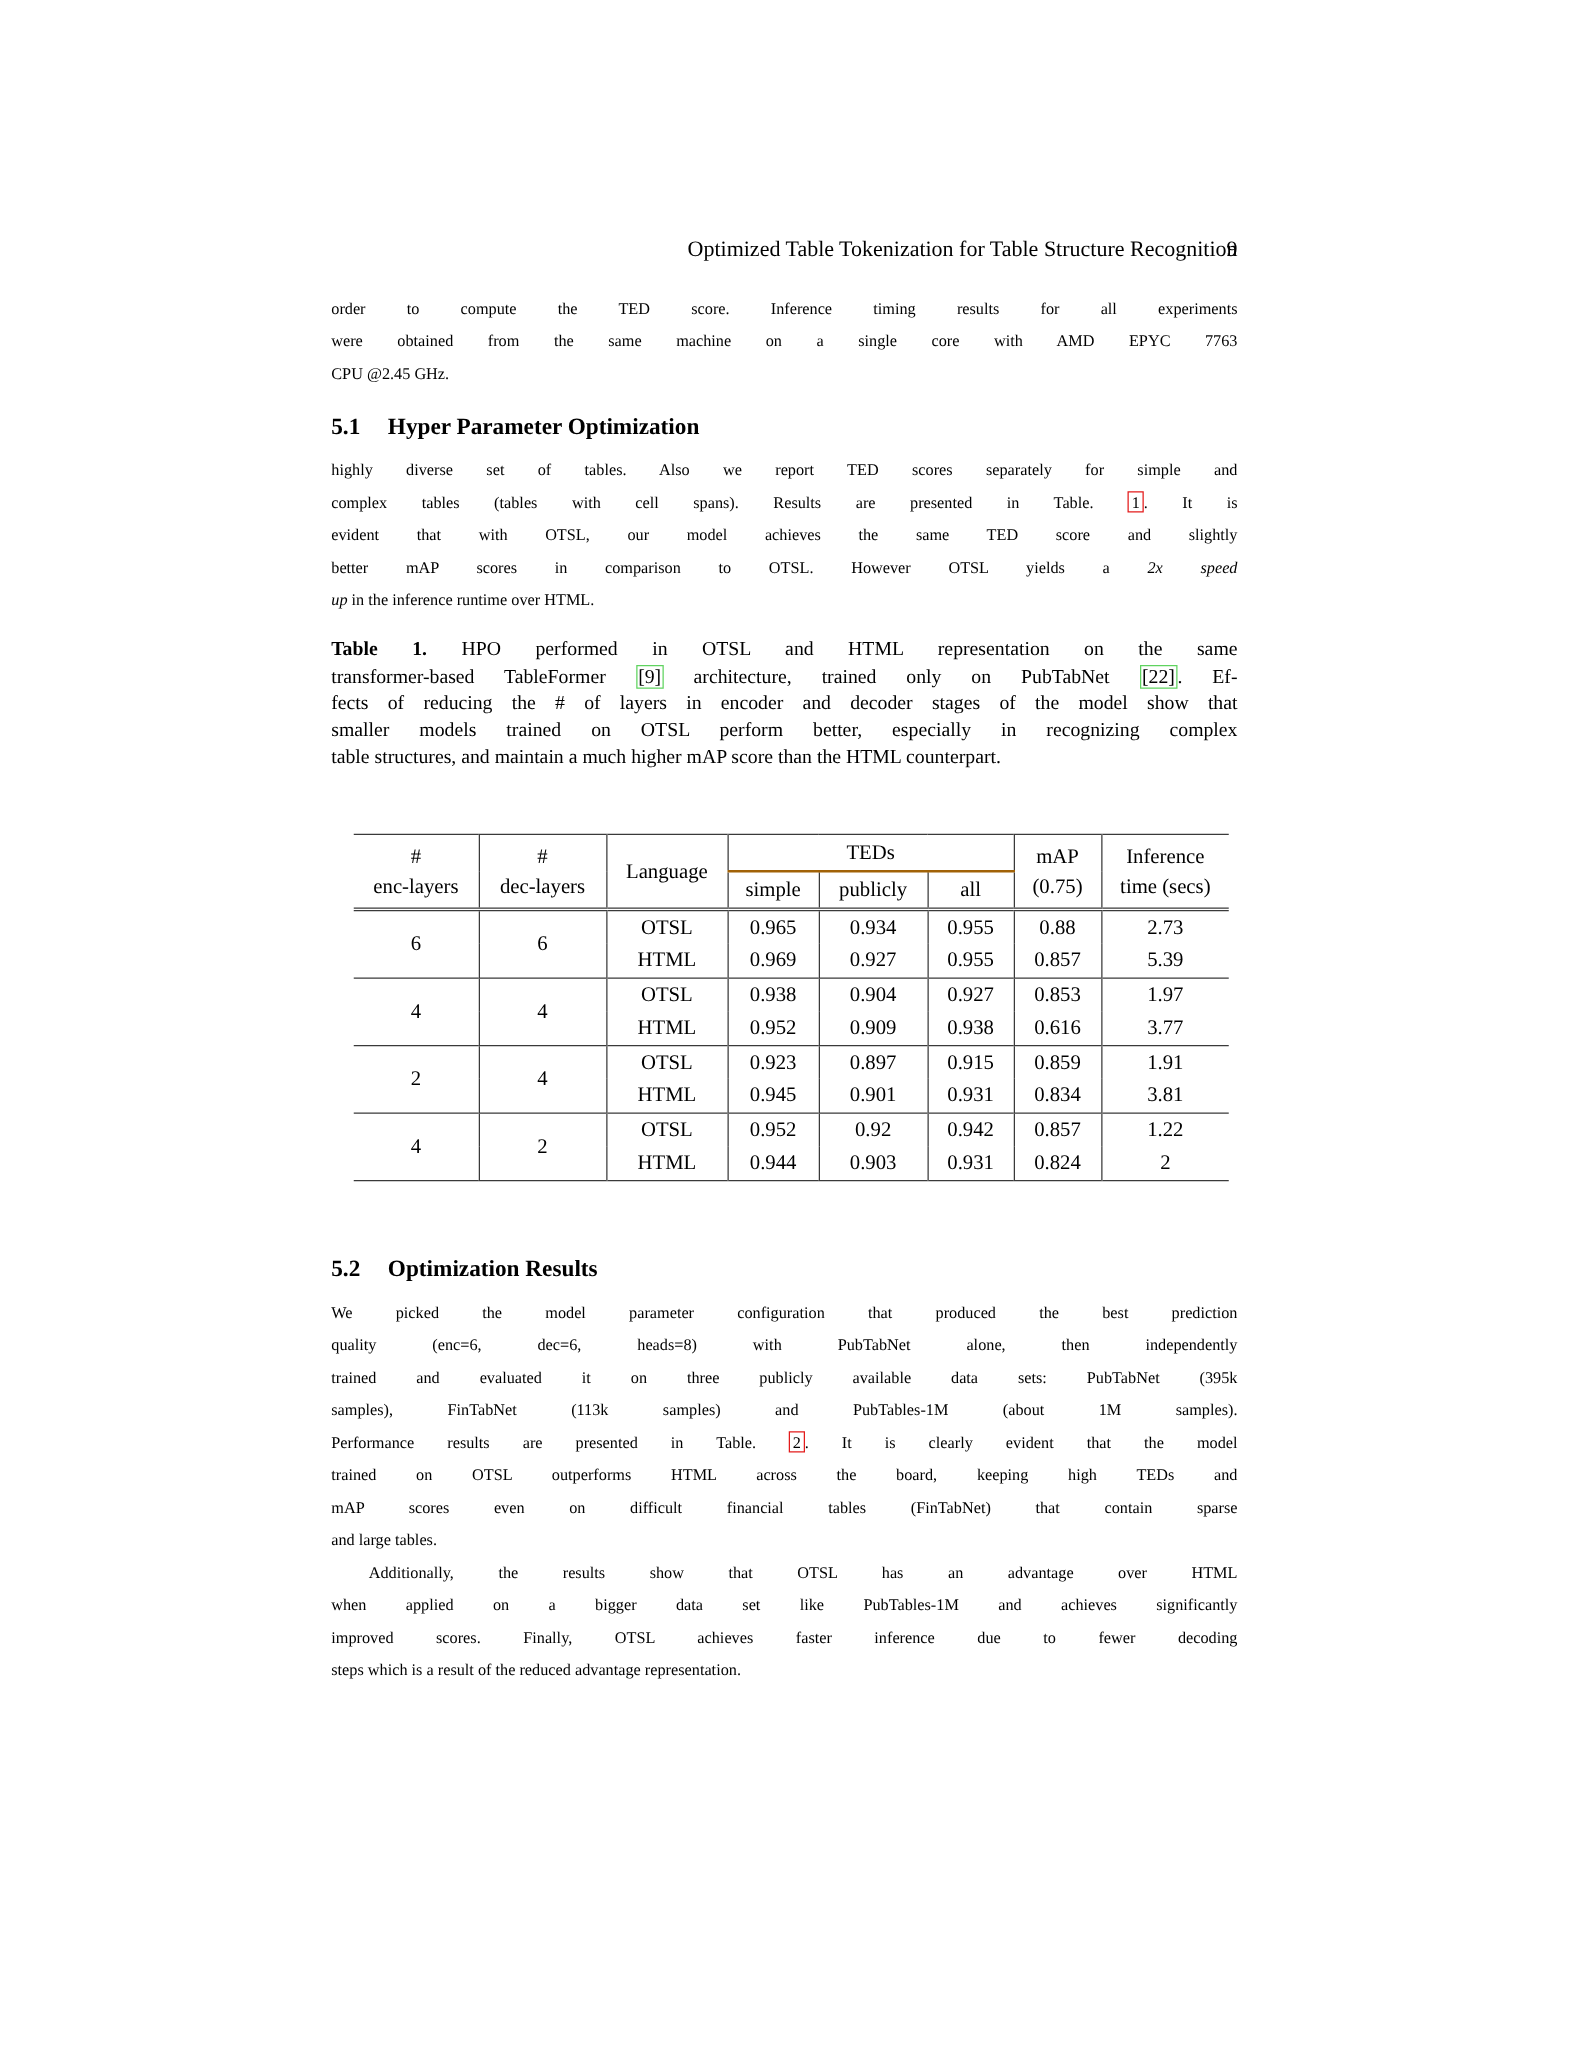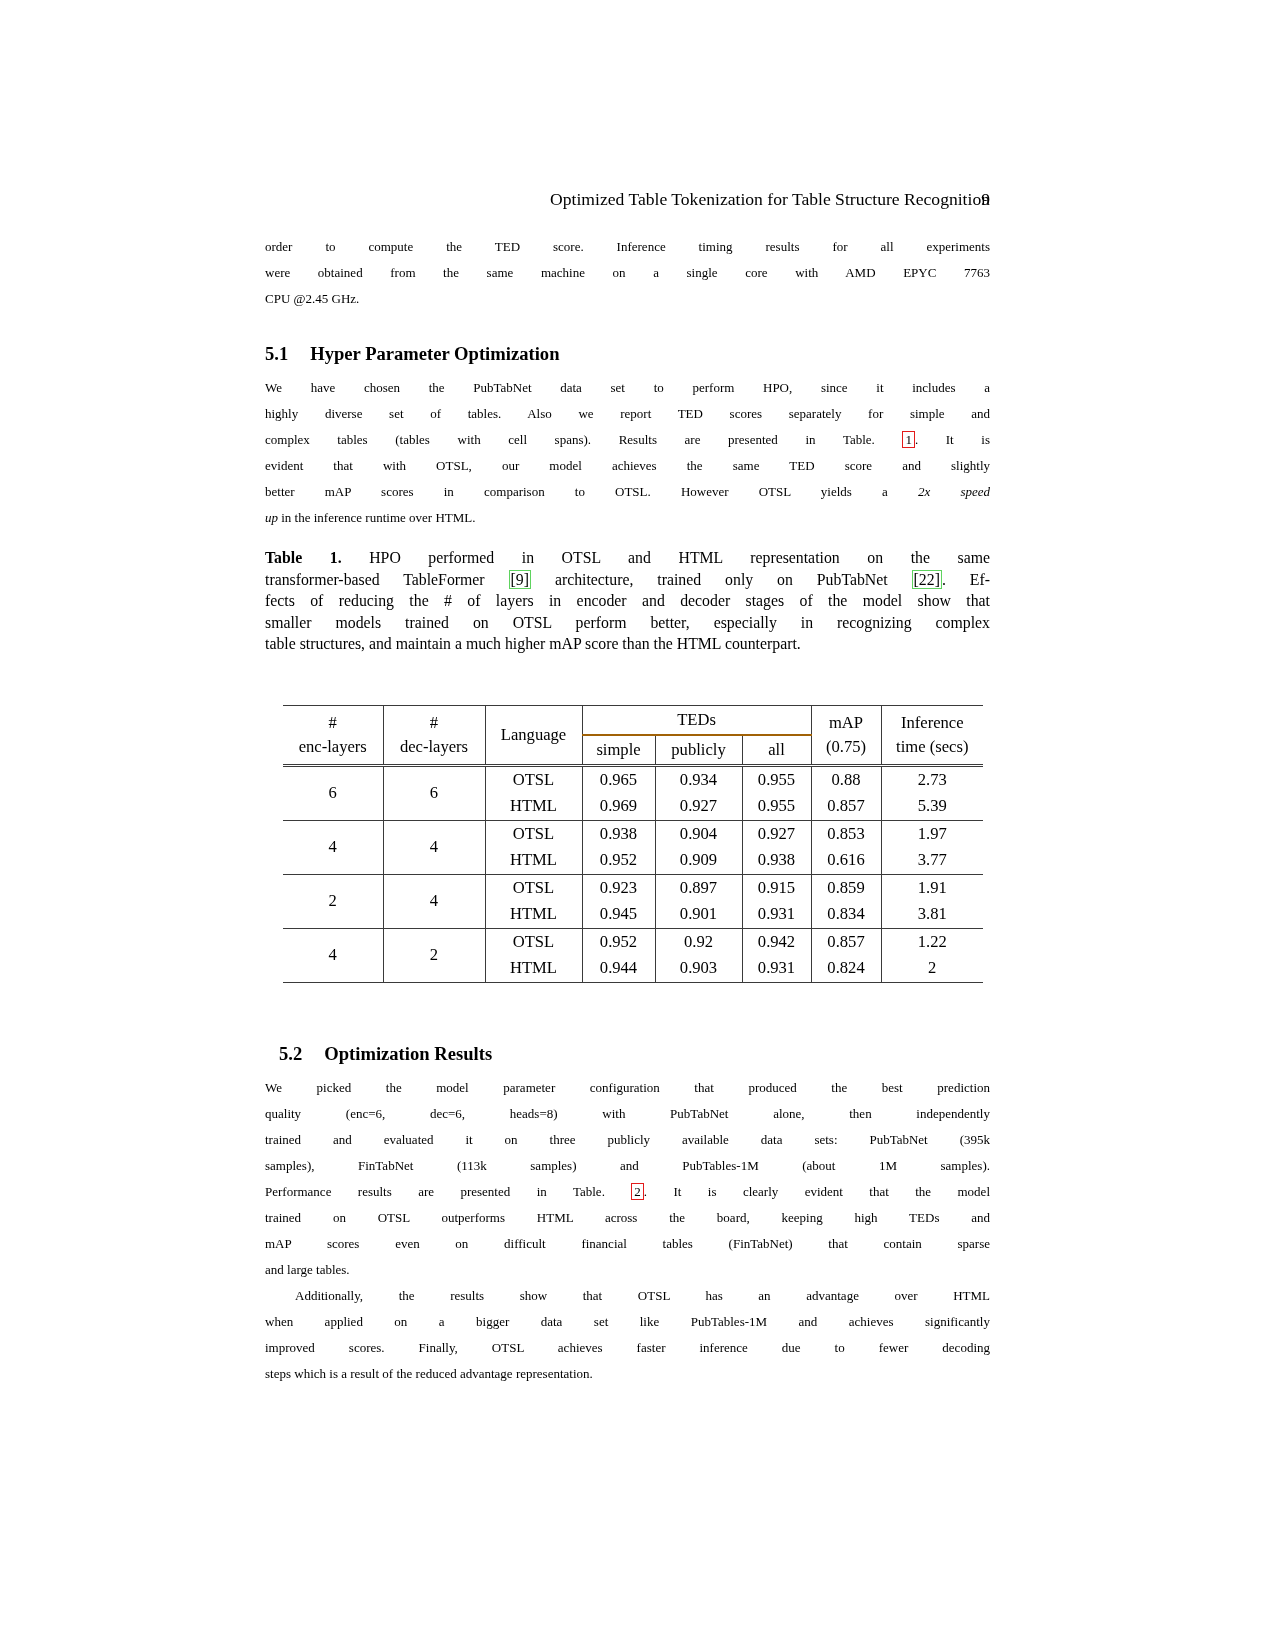--- a/index.html
+++ b/index.html
@@ -17,22 +17,22 @@
   .pline{text-align:justify;text-align-last:justify;}
   .pline.lastline{text-align:none;text-align-last:left;}
   .pline.indent{text-indent:30px;}
   .it{font-style:italic;}
   .bf{font-weight:bold;}
 
   .refbox{border:1px solid #e31b1b;padding:0 2px;}
   .citebox{border:1px solid #5fd35f;padding:0 1px;}
 
   .intro{margin-top:22px;}
-  .sec-heading{margin-top:29px;font-size:18.6px;font-weight:bold;display:flex;gap:22px;line-height:26px;}
-  .sec-heading.h52{margin-top:58px;margin-left:14px;}
+  .sec-heading{margin-top:17px;font-size:18.6px;font-weight:bold;display:flex;gap:22px;line-height:26px;}
+  .sec-heading.h52{margin-top:58px;}
   .body51{margin-top:8px;}
   .body52{margin-top:8px;}
 
   .caption{margin-top:16px;font-size:15.8px;line-height:21.6px;}
 
   
   .paper-table{border-collapse:collapse;table-layout:fixed;width:700px;margin-left:18px;margin-top:50px;
                font-size:16.6px;border-top:1.5px solid #3a3a3a;border-bottom:1.5px solid #3a3a3a;}
   .paper-table th,.paper-table td{text-align:center;vertical-align:middle;font-weight:normal;padding:0;}
   .paper-table thead th{height:28px;line-height:26px;}
@@ -58,21 +58,20 @@
       <div class="pline"><span>were obtained from the same machine on a single core with AMD EPYC 7763</span></div>
       <div class="pline lastline"><span>CPU @2.45 GHz.</span></div>
     </div>
 
   <div class="sec-heading">
     <span>5.1</span>
     <span>Hyper Parameter Optimization</span>
   </div>
 
   <div class="para body51">
-      <div class="pline"><span>We have chosen the PubTabNet data set to perform HPO, since it includes a</span></div>
       <div class="pline"><span>highly diverse set of tables. Also we report TED scores separately for simple and</span></div>
       <div class="pline"><span>complex tables (tables with cell spans). Results are presented in Table. </span><span class="refbox">1</span><span>. It is</span></div>
       <div class="pline"><span>evident that with OTSL, our model achieves the same TED score and slightly</span></div>
       <div class="pline"><span>better mAP scores in comparison to OTSL. However OTSL yields a </span><span class="it">2x speed</span></div>
       <div class="pline lastline"><span class="it">up</span><span> in the inference runtime over HTML.</span></div>
     </div>
 
   <div class="caption">
       <div class="pline"><span class="bf">Table 1.</span><span> HPO performed in OTSL and HTML representation on the same</span></div>
       <div class="pline"><span>transformer-based TableFormer </span><span class="citebox">[9]</span><span> architecture, trained only on PubTabNet </span><span class="citebox">[22]</span><span>. Ef-</span></div>

